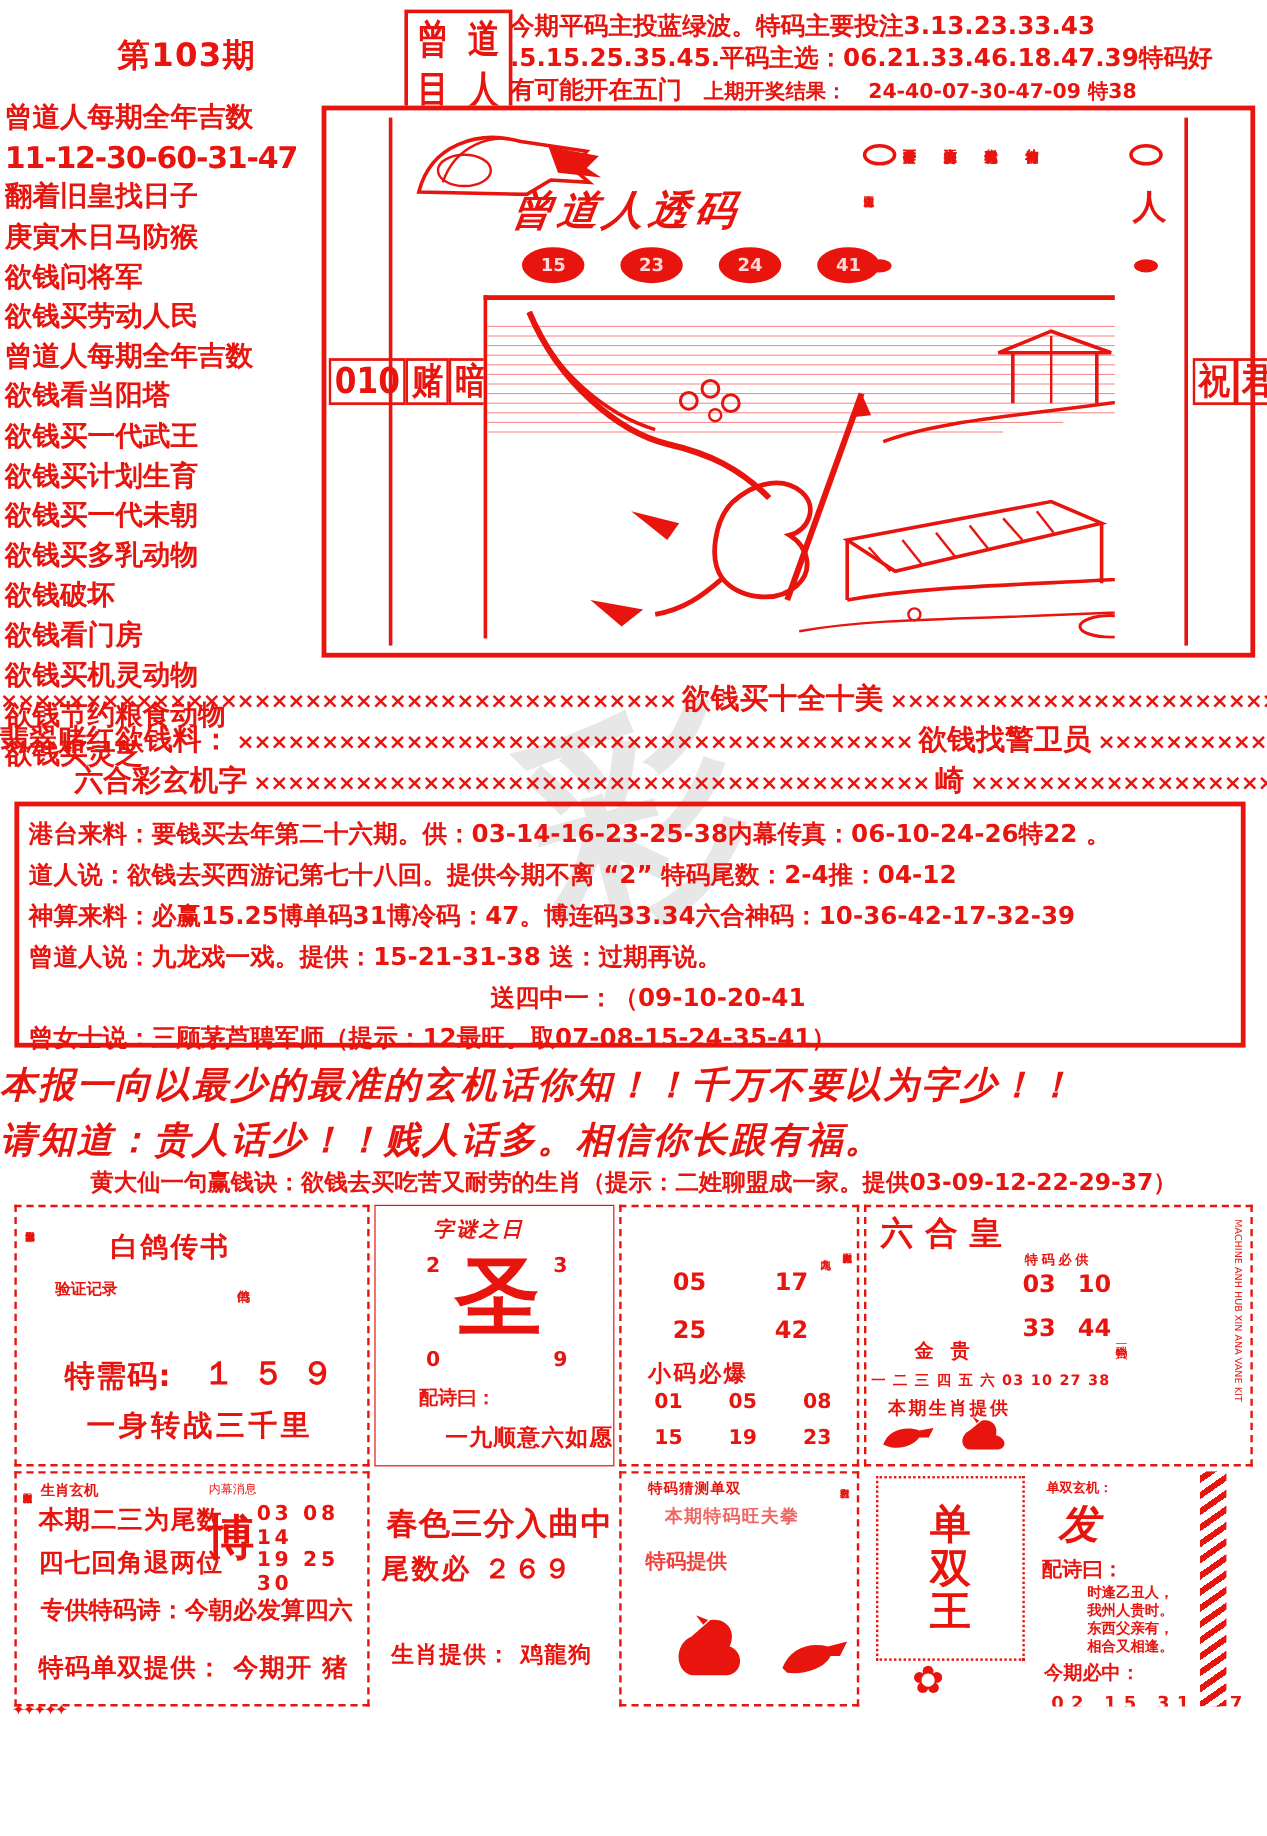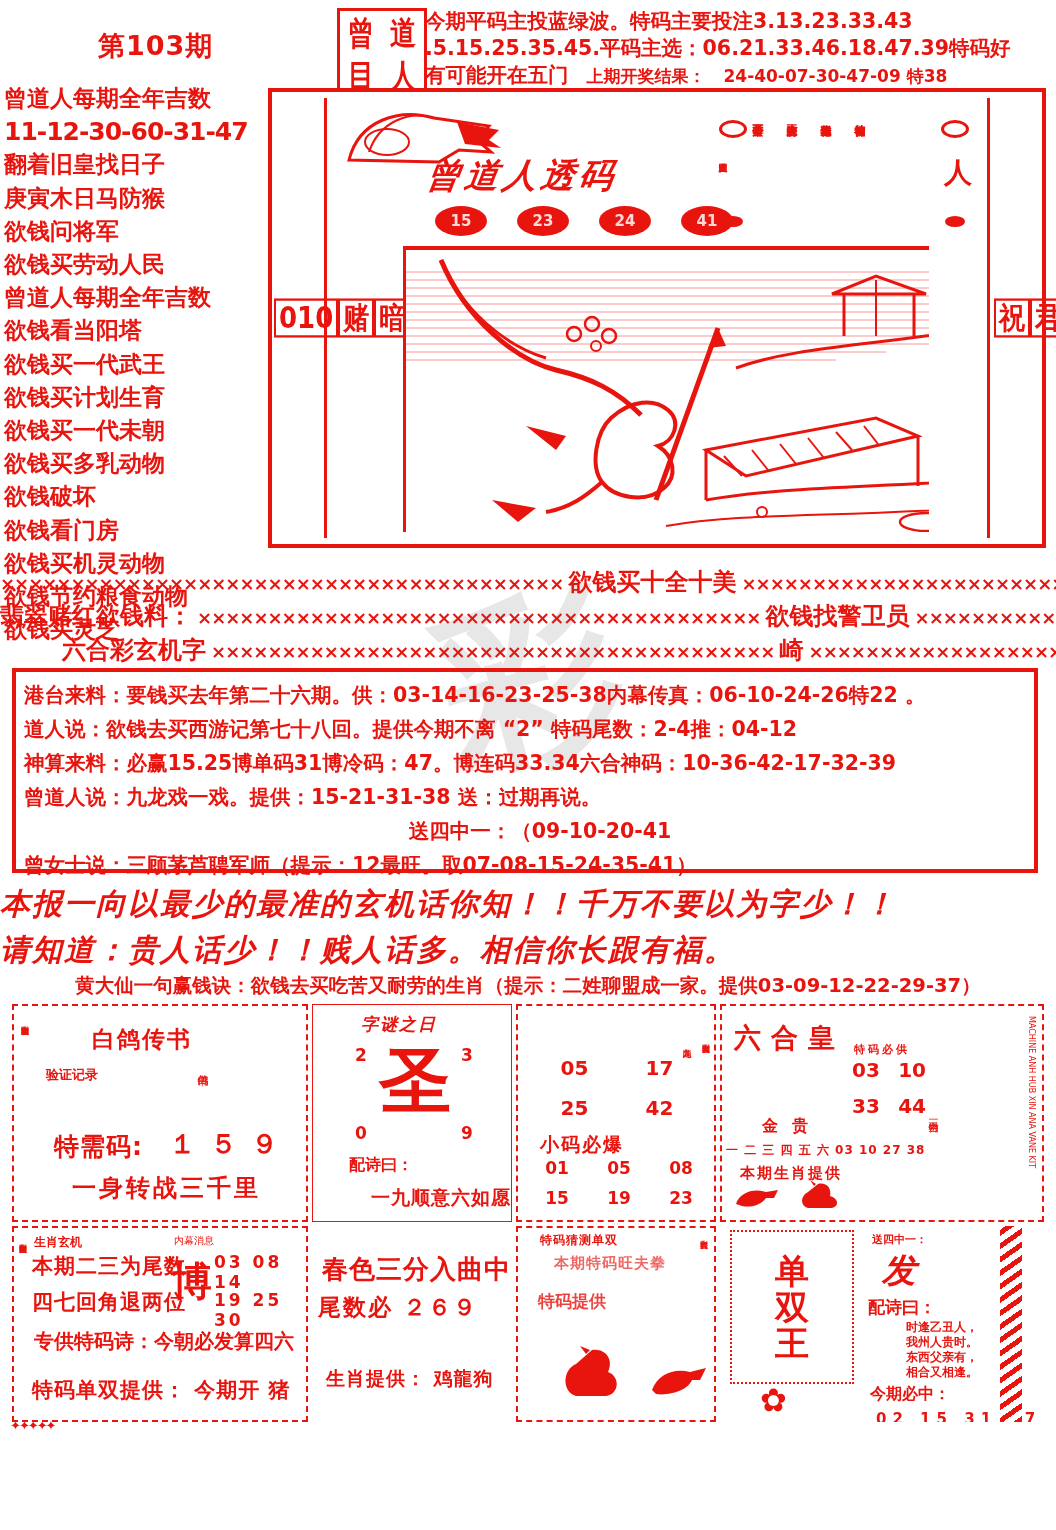--- a/index.html
+++ b/index.html
@@ -173,21 +173,21 @@
   .c2 .poem{position:absolute;left:58px;top:180px;font-size:19px;font-weight:bold;letter-spacing:1px;}
 
   .c3 .nums{position:absolute;left:14px;top:50px;width:170px;}
   .c3 .nrow{display:flex;justify-content:space-around;font-size:20px;font-weight:bold;margin-bottom:16px;}
   .c3 .sub{position:absolute;left:22px;top:126px;font-size:19px;font-weight:bold;letter-spacing:2px;}
   .c3 .nums2{position:absolute;left:8px;top:152px;width:186px;}
   .c3 .nrow2{display:flex;justify-content:space-around;font-size:17px;font-weight:bold;margin-bottom:10px;}
   .c3 .vr{position:absolute;right:4px;top:32px;writing-mode:vertical-rl;font-size:8px;line-height:9px;height:120px;}
   .c3 .vr2{position:absolute;right:22px;top:36px;writing-mode:vertical-rl;font-size:9px;line-height:10px;height:56px;}
 
-  .c4 .title{position:absolute;left:12px;top:14px;font-size:27px;font-weight:bold;letter-spacing:10px;}
+  .c4 .title{position:absolute;left:12px;top:4px;font-size:27px;font-weight:bold;letter-spacing:10px;}
   .c4 .hdr{position:absolute;left:132px;top:36px;font-size:11px;font-weight:bold;letter-spacing:3px;}
   .c4 .nbox{position:absolute;left:130px;top:52px;width:74px;}
   .c4 .nbox .nr{display:flex;justify-content:space-between;font-size:20px;font-weight:bold;margin-bottom:12px;}
   .c4 .jin{position:absolute;left:40px;top:110px;font-size:16px;font-weight:bold;letter-spacing:14px;}
   .c4 .vtxt{position:absolute;left:206px;top:108px;writing-mode:vertical-rl;font-size:10px;line-height:11px;height:36px;}
   .c4 .row4{position:absolute;left:4px;top:136px;font-size:12px;font-weight:bold;letter-spacing:1px;}
   .c4 .benqi{position:absolute;left:18px;top:158px;font-size:15px;font-weight:bold;letter-spacing:2px;}
   .c4 .vright{position:absolute;right:6px;top:10px;writing-mode:vertical-rl;font-size:8px;line-height:9px;height:196px;}
 
   .c5 .l1{position:absolute;left:20px;top:6px;font-size:12px;font-weight:bold;}
@@ -538,21 +538,21 @@
       </svg>
     </div>
 
     <div class="cell c8">
       <div class="wangbox">
         <span>单</span>
         <span>双</span>
         <span>王</span>
       </div>
       <div class="flower">✿</div>
-      <div class="lbl">送四中一：</div>
+      <div class="lbl">单双玄机：</div>
       <div class="glyph">发</div>
       <div class="plbl">配诗曰：</div>
       <div class="poem">
         <div>时逢乙丑人，</div>
         <div>我州人贵时。</div>
         <div>东西父亲有，</div>
         <div>相合又相逢。</div>
       </div>
       <div class="jqlbl">今期必中：</div>
       <div class="jqnums">02  15 31 47</div>

